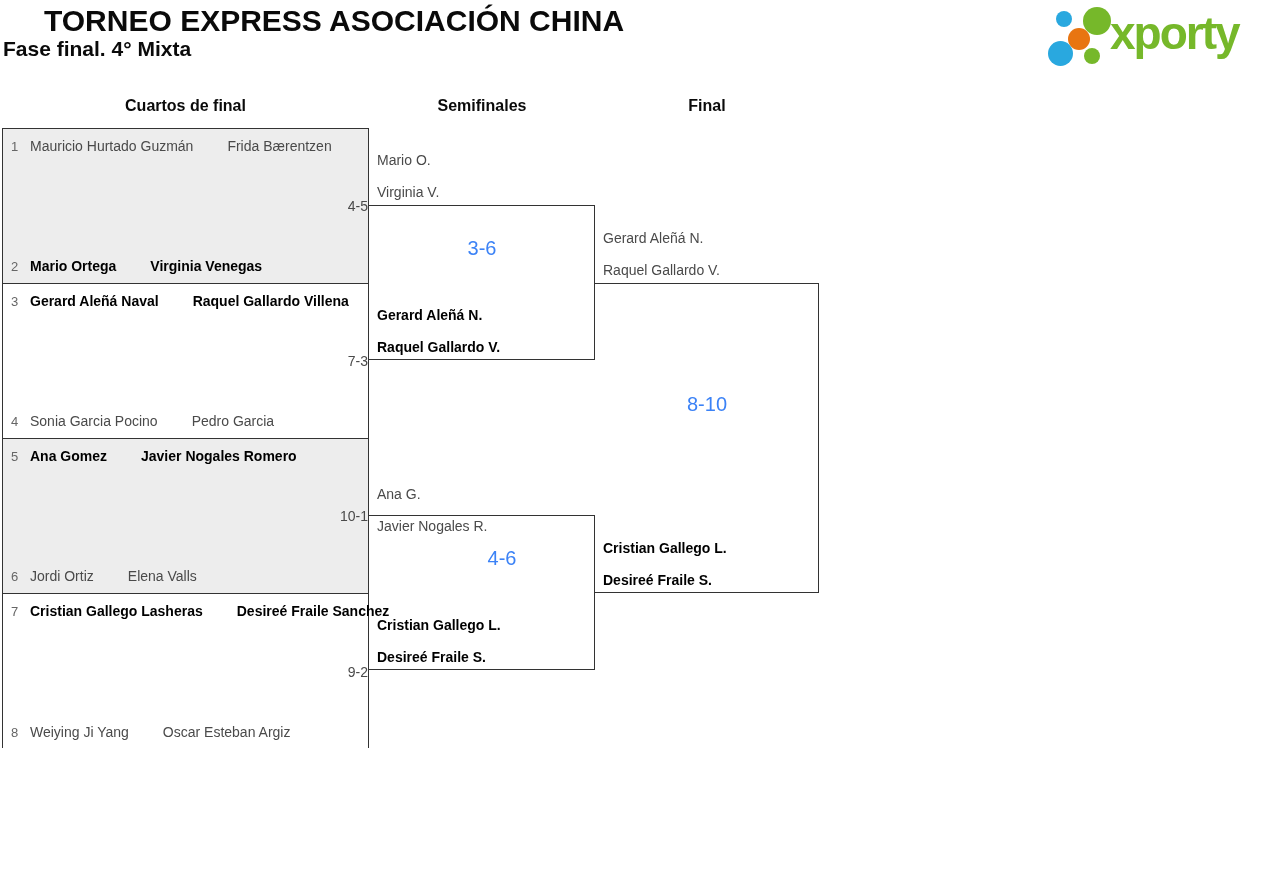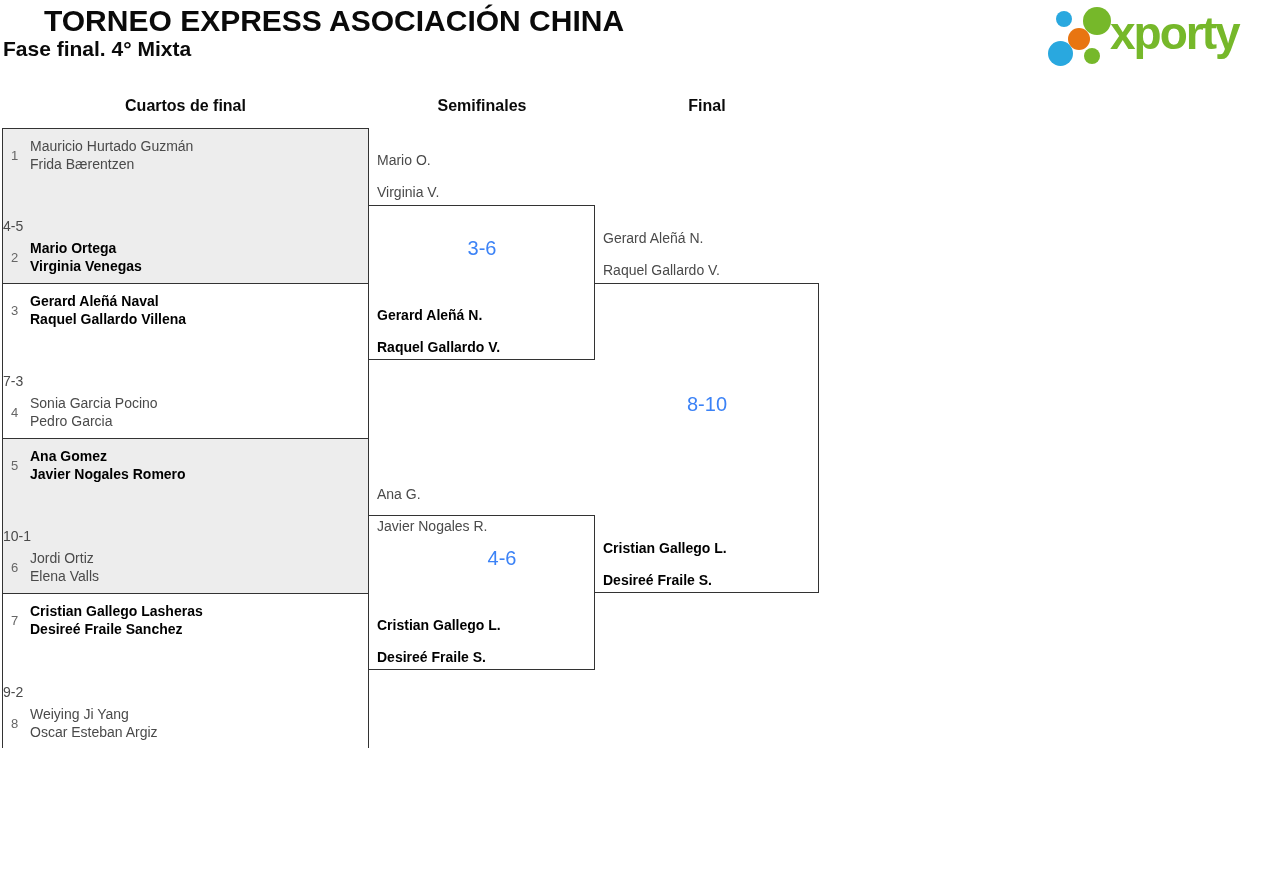--- a/index.html
+++ b/index.html
@@ -30,26 +30,26 @@
   
   .qf-block { position:absolute; left:2px; top:128px; width:367px; height:620px; border:1px solid #333; }
   .qf-row { position:relative; width:100%; height:155px; border-bottom:1px solid #333; background:#fff; }
   .qf-row:last-child { border-bottom:none; }
   .qf-row.shaded { background:#ededed; }
 
   .pair { position:absolute; left:0; display:flex; align-items:center; padding-left:8px; }
   .pair.top { top:8px; }
   .pair.bottom { bottom:8px; }
   .seed { width:19px; flex:0 0 19px; font-size:13px; color:#666; }
-  .names { display:flex; flex-direction:column; }
+  .names { display:flex; flex-direction:row;gap:34px; }
   .name { font-size:14px; line-height:18px; color:#4a4a4a; white-space:nowrap; }
   .winner .name { color:#000; font-weight:700; }
 
   .score { position:absolute; left:0; right:0; top:50%; transform:translateY(-50%);
-           text-align:left; font-size:14px; color:#4a4a4a;margin-top:20px; }
+           text-align:right; font-size:14px; color:#4a4a4a; }
 
   
   .rbox { position:absolute; border:1px solid #333; border-left:none; }
   .box-sf1 { left:369px; top:205px; width:226px; height:155px; }
   .box-sf2 { left:369px; top:515px; width:226px; height:155px; }
   .box-final { left:595px; top:283px; width:224px; height:310px; }
 
   
   .plabel { position:absolute; display:flex; flex-direction:column;gap:14px; }
   .lbl-sf1-top { left:377px; top:151px; }

